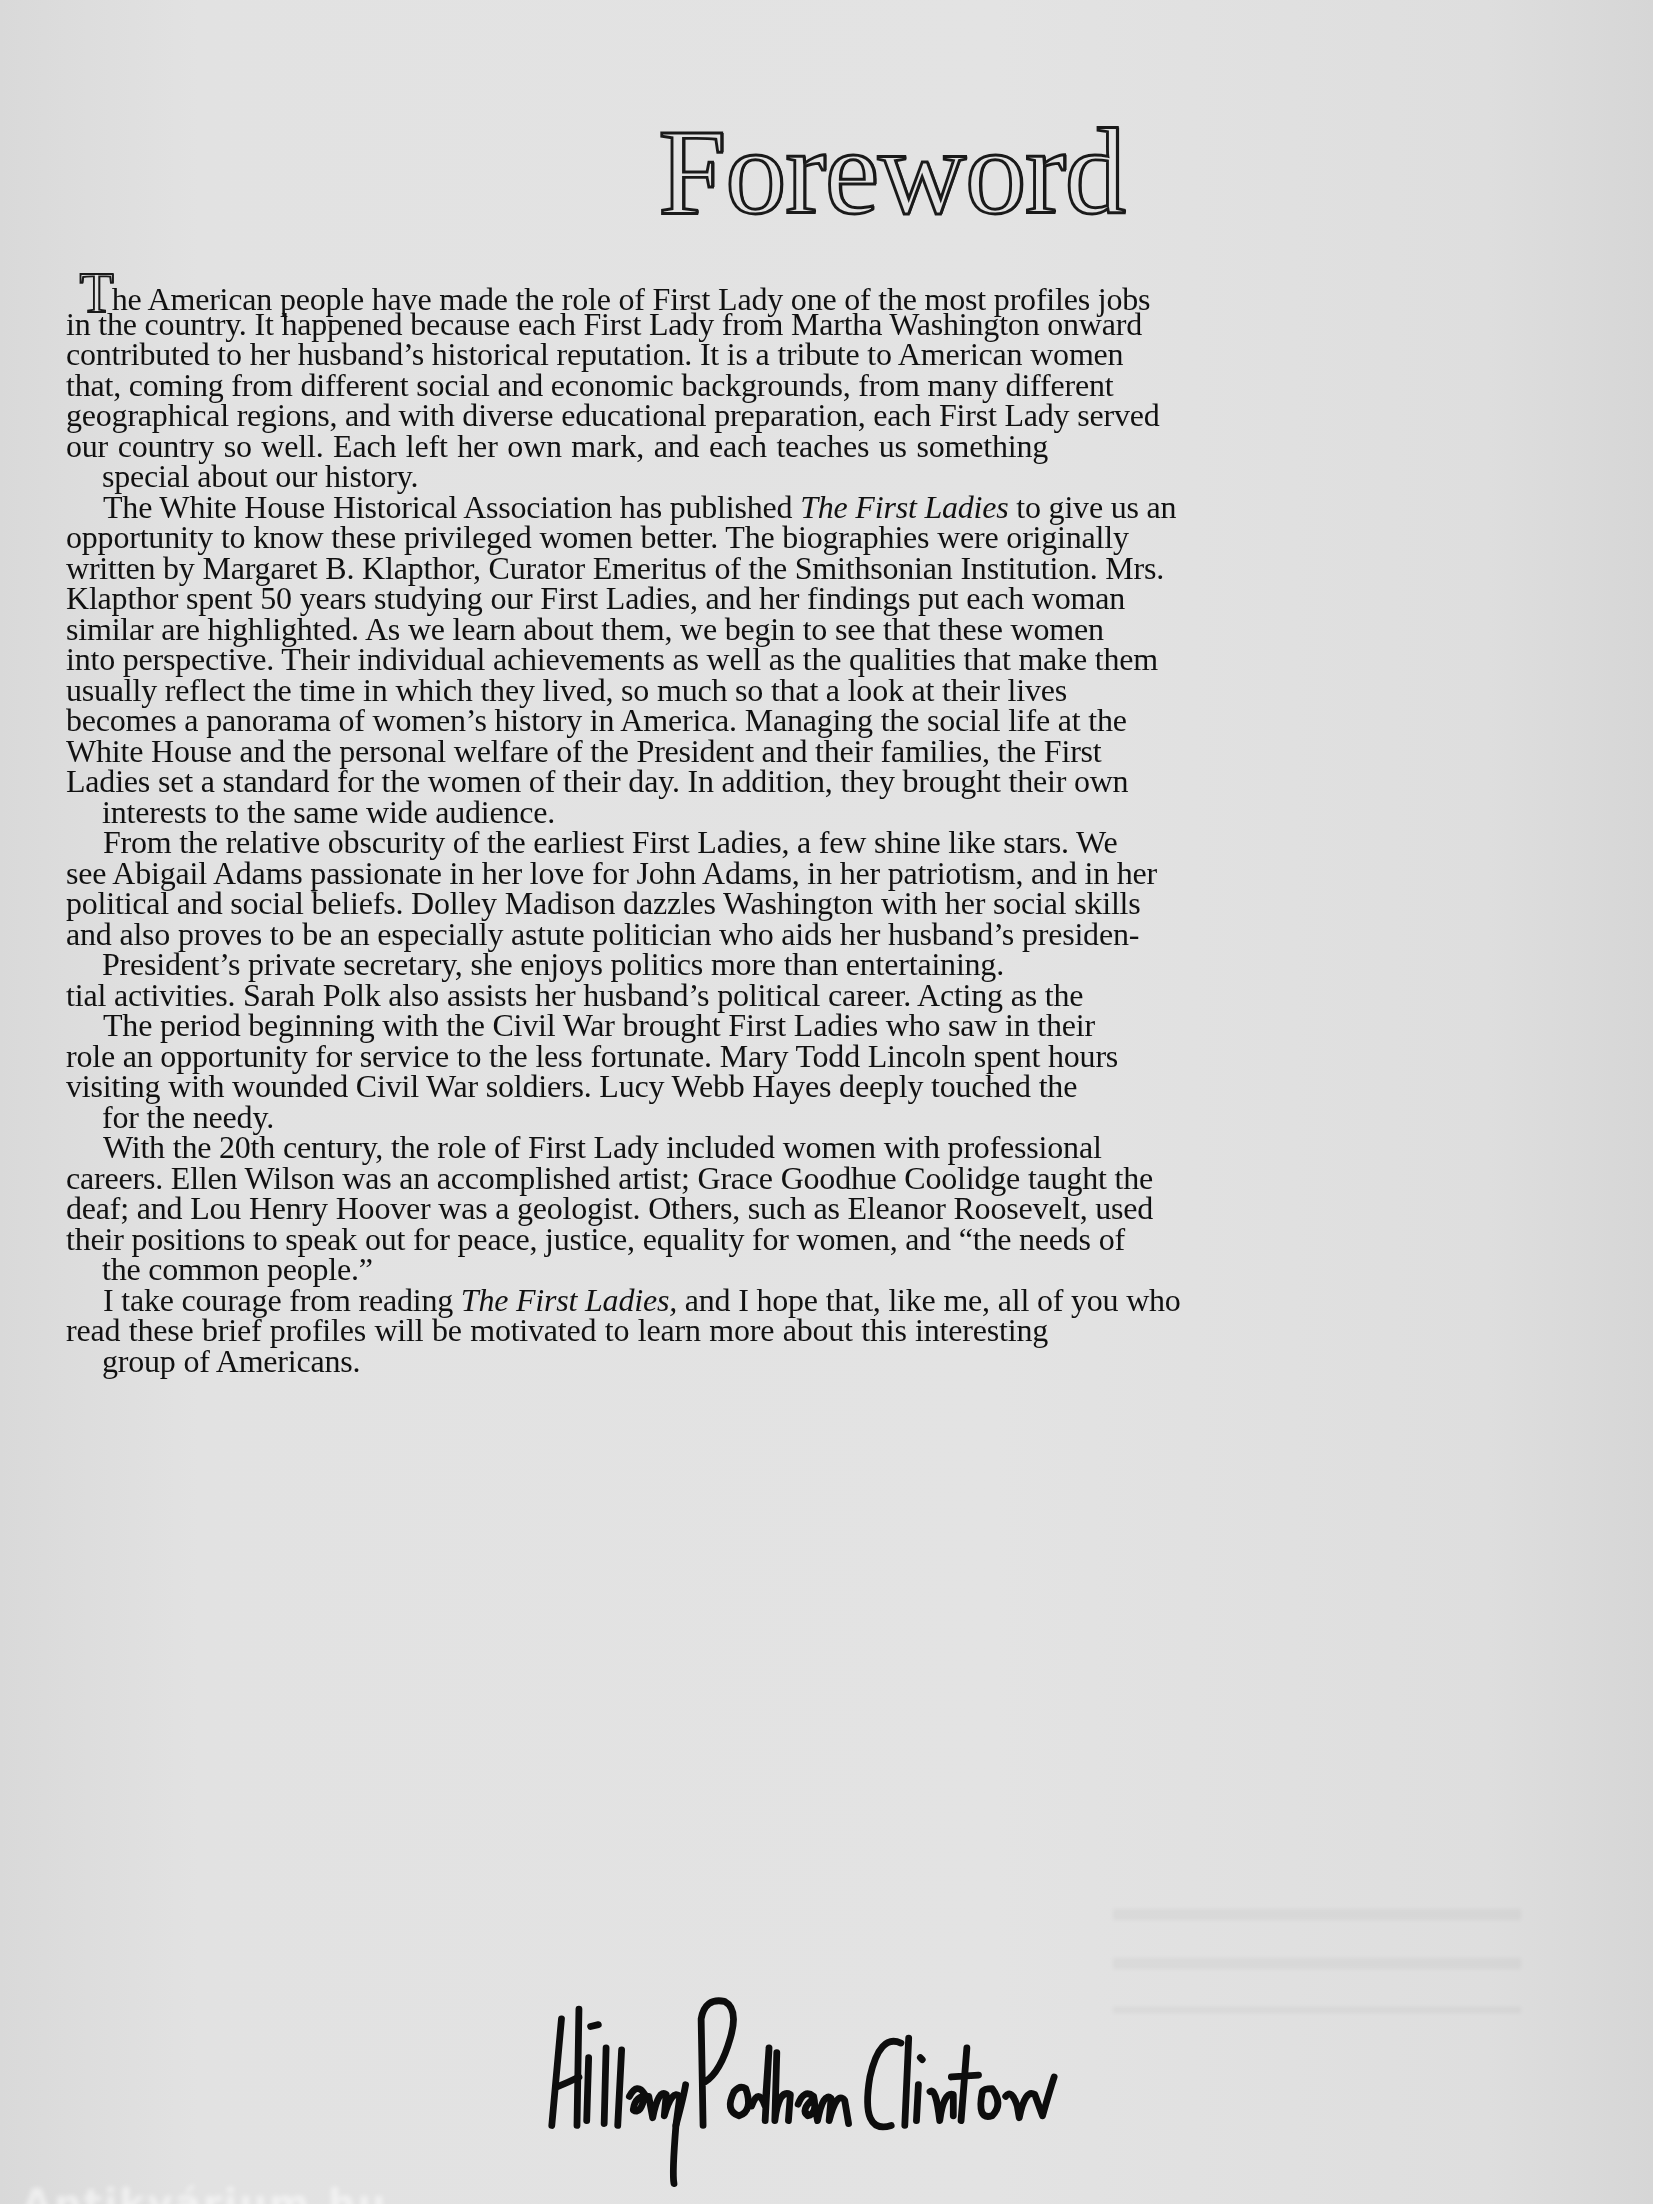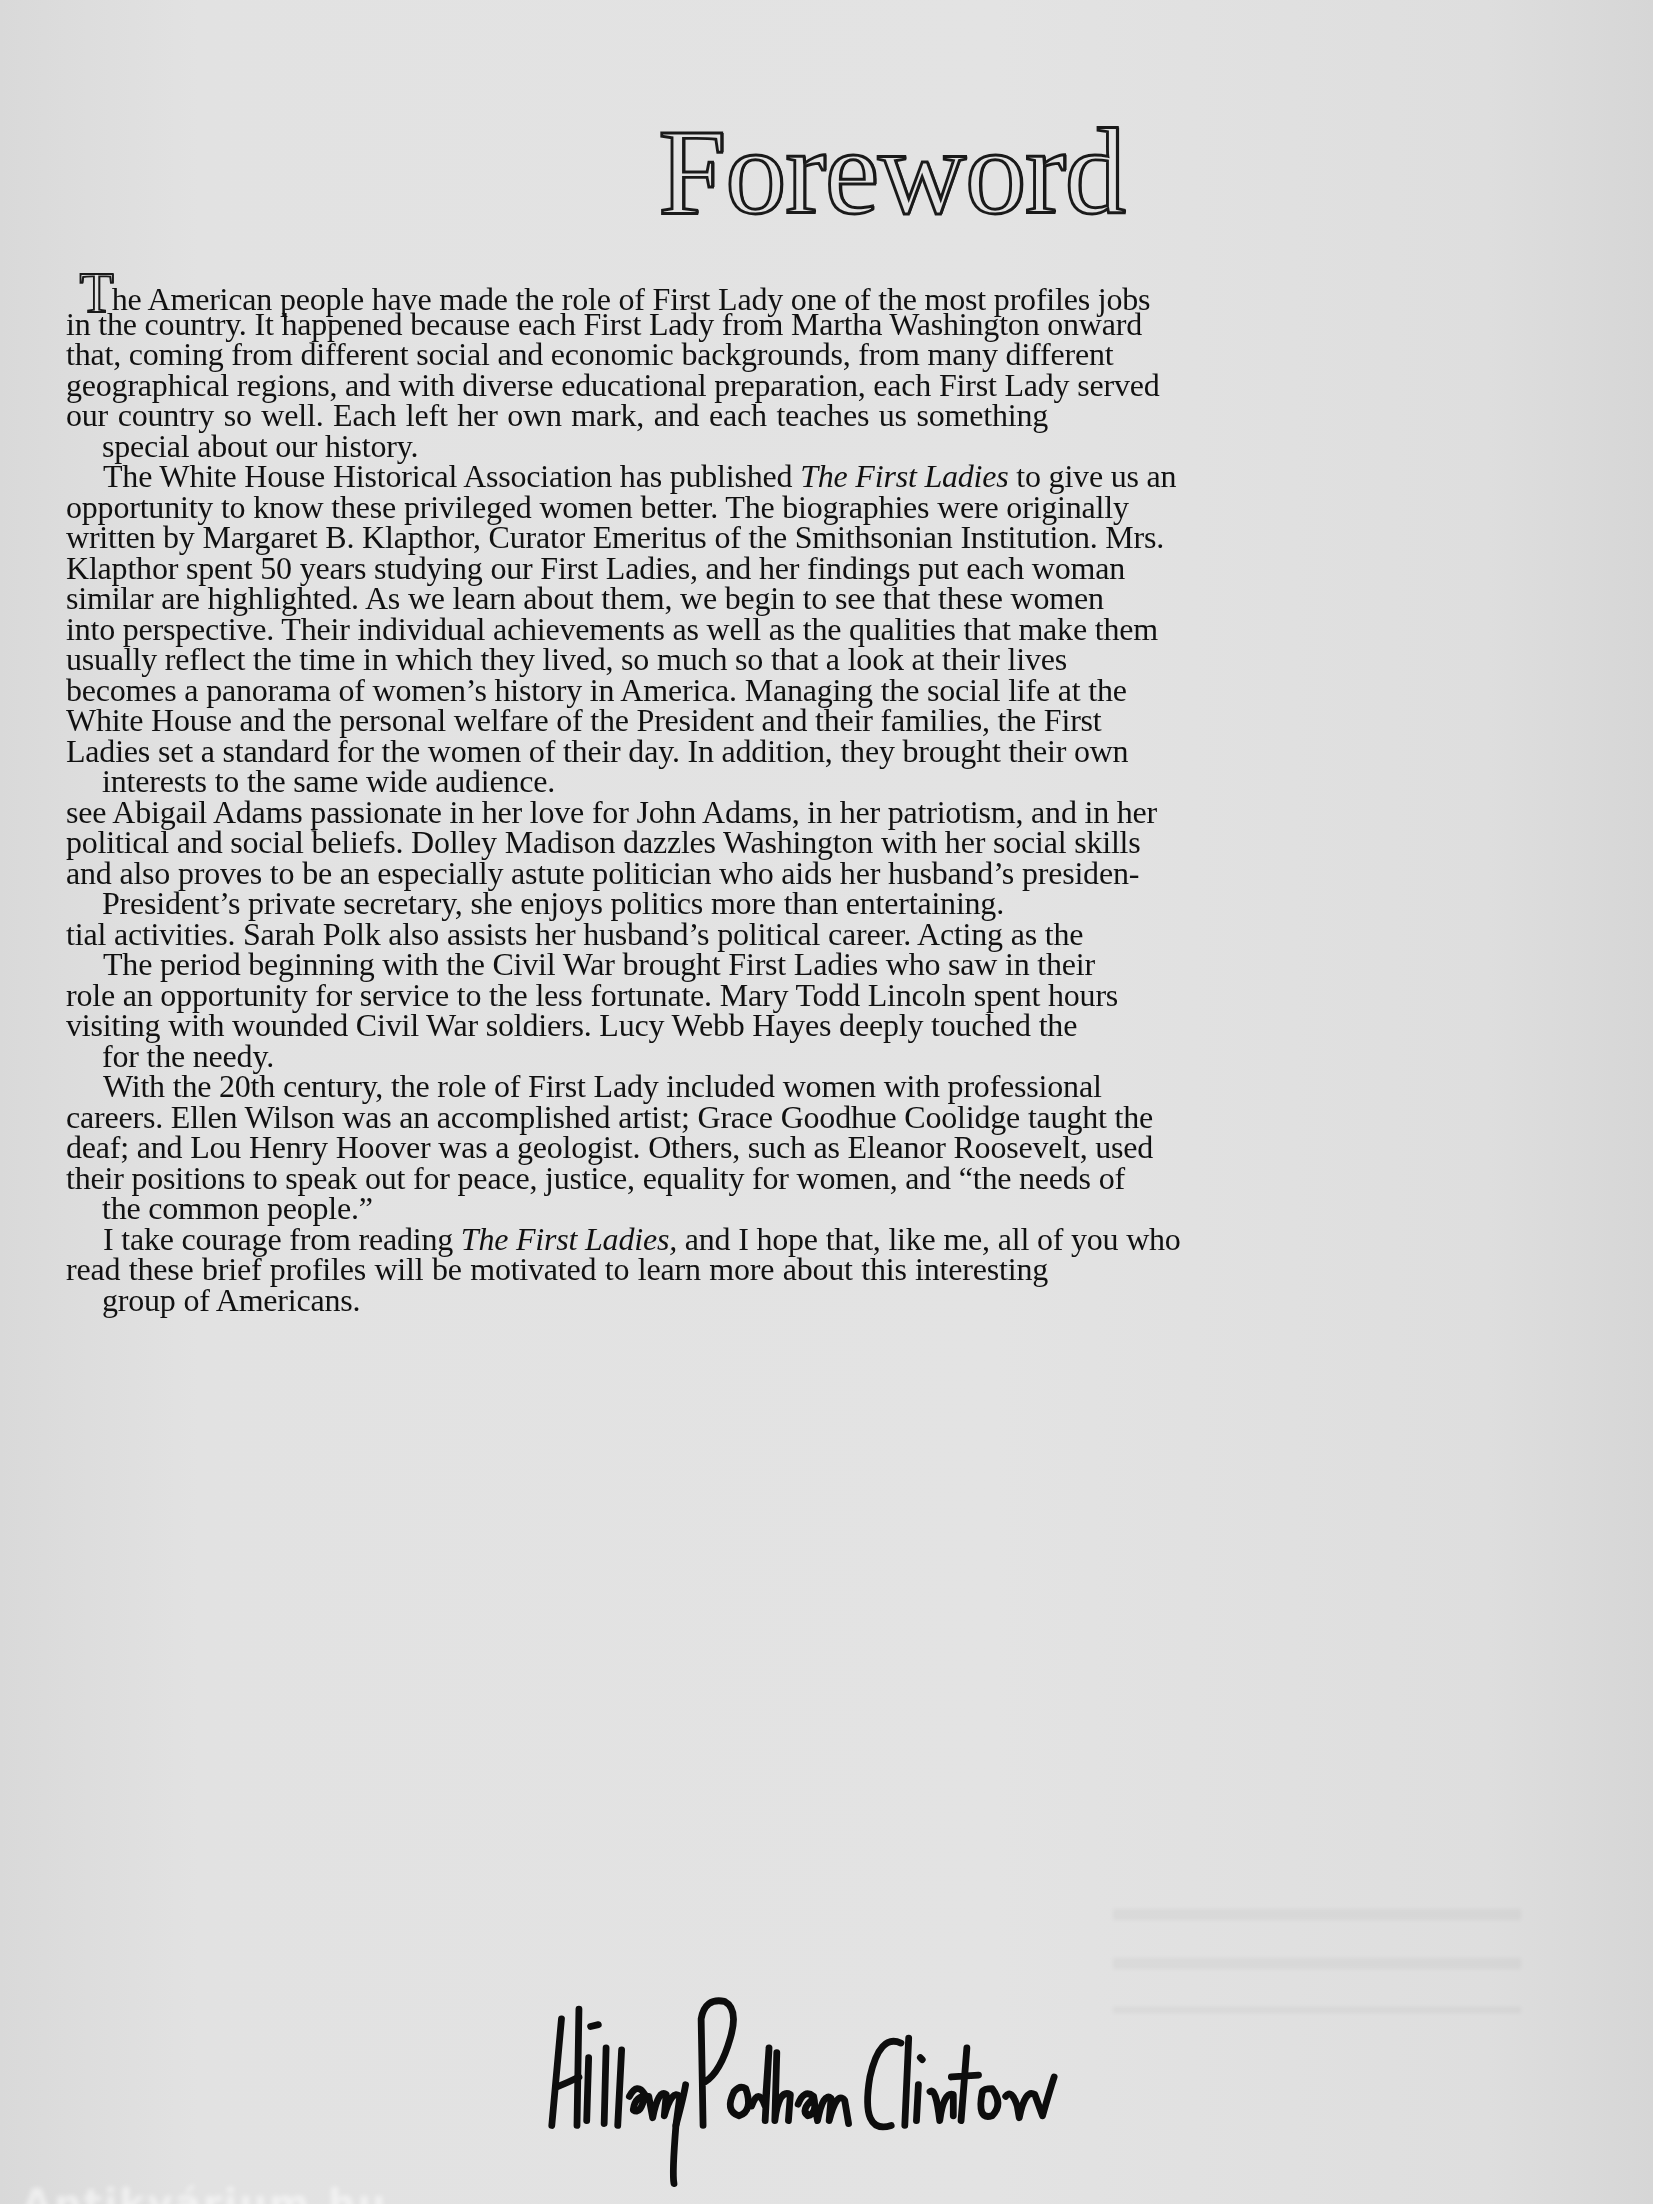--- a/index.html
+++ b/index.html
@@ -114,39 +114,41 @@
 </head>
 <body>
 
 <div class="page">
   <h1 class="title"><span>Foreword</span></h1>
 
   <div class="body-text" id="body-text">
       <div class="para">
         <span class="line"><span class="dropcap">T</span><span>he American people have made the role of First Lady one of the most profiles jobs</span></span>
         <span class="line"><span>in the country. It happened because each First Lady from Martha Washington onward</span></span>
+        <span class="line"><span>contributed to her husband’s historical reputation. It is a tribute to American women</span></span>
         <span class="line"><span>that, coming from different social and economic backgrounds, from many different</span></span>
         <span class="line"><span>geographical regions, and with diverse educational preparation, each First Lady served</span></span>
         <span class="line"><span>our country so well. Each left her own mark, and each teaches us something</span></span>
         <span class="line last"><span>special about our history.</span></span>
       </div>
       <div class="para">
         <span class="line indent"><span>The White House Historical Association has published </span><span class="italic">The First Ladies</span><span> to give us an</span></span>
         <span class="line"><span>opportunity to know these privileged women better. The biographies were originally</span></span>
         <span class="line"><span>written by Margaret B. Klapthor, Curator Emeritus of the Smithsonian Institution. Mrs.</span></span>
         <span class="line"><span>Klapthor spent 50 years studying our First Ladies, and her findings put each woman</span></span>
         <span class="line"><span>similar are highlighted. As we learn about them, we begin to see that these women</span></span>
         <span class="line"><span>into perspective. Their individual achievements as well as the qualities that make them</span></span>
         <span class="line"><span>usually reflect the time in which they lived, so much so that a look at their lives</span></span>
         <span class="line"><span>becomes a panorama of women’s history in America. Managing the social life at the</span></span>
         <span class="line"><span>White House and the personal welfare of the President and their families, the First</span></span>
         <span class="line"><span>Ladies set a standard for the women of their day. In addition, they brought their own</span></span>
         <span class="line last"><span>interests to the same wide audience.</span></span>
       </div>
       <div class="para">
+        <span class="line indent"><span>From the relative obscurity of the earliest First Ladies, a few shine like stars. We</span></span>
         <span class="line"><span>see Abigail Adams passionate in her love for John Adams, in her patriotism, and in her</span></span>
         <span class="line"><span>political and social beliefs. Dolley Madison dazzles Washington with her social skills</span></span>
         <span class="line"><span>and also proves to be an especially astute politician who aids her husband’s presiden-</span></span>
         <span class="line last"><span>President’s private secretary, she enjoys politics more than entertaining.</span></span>
         <span class="line"><span>tial activities. Sarah Polk also assists her husband’s political career. Acting as the</span></span>
       </div>
       <div class="para">
         <span class="line indent"><span>The period beginning with the Civil War brought First Ladies who saw in their</span></span>
         <span class="line"><span>role an opportunity for service to the less fortunate. Mary Todd Lincoln spent hours</span></span>
         <span class="line"><span>visiting with wounded Civil War soldiers. Lucy Webb Hayes deeply touched the</span></span>

